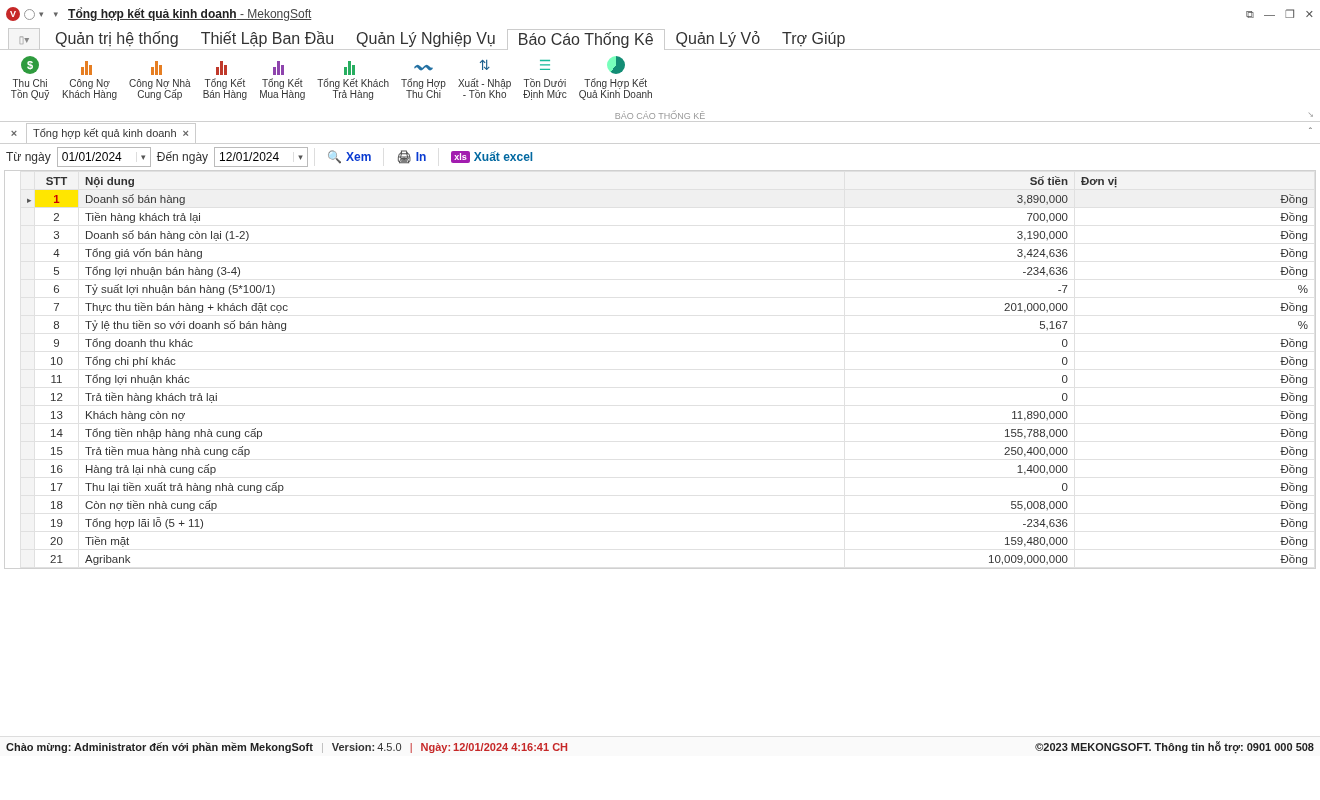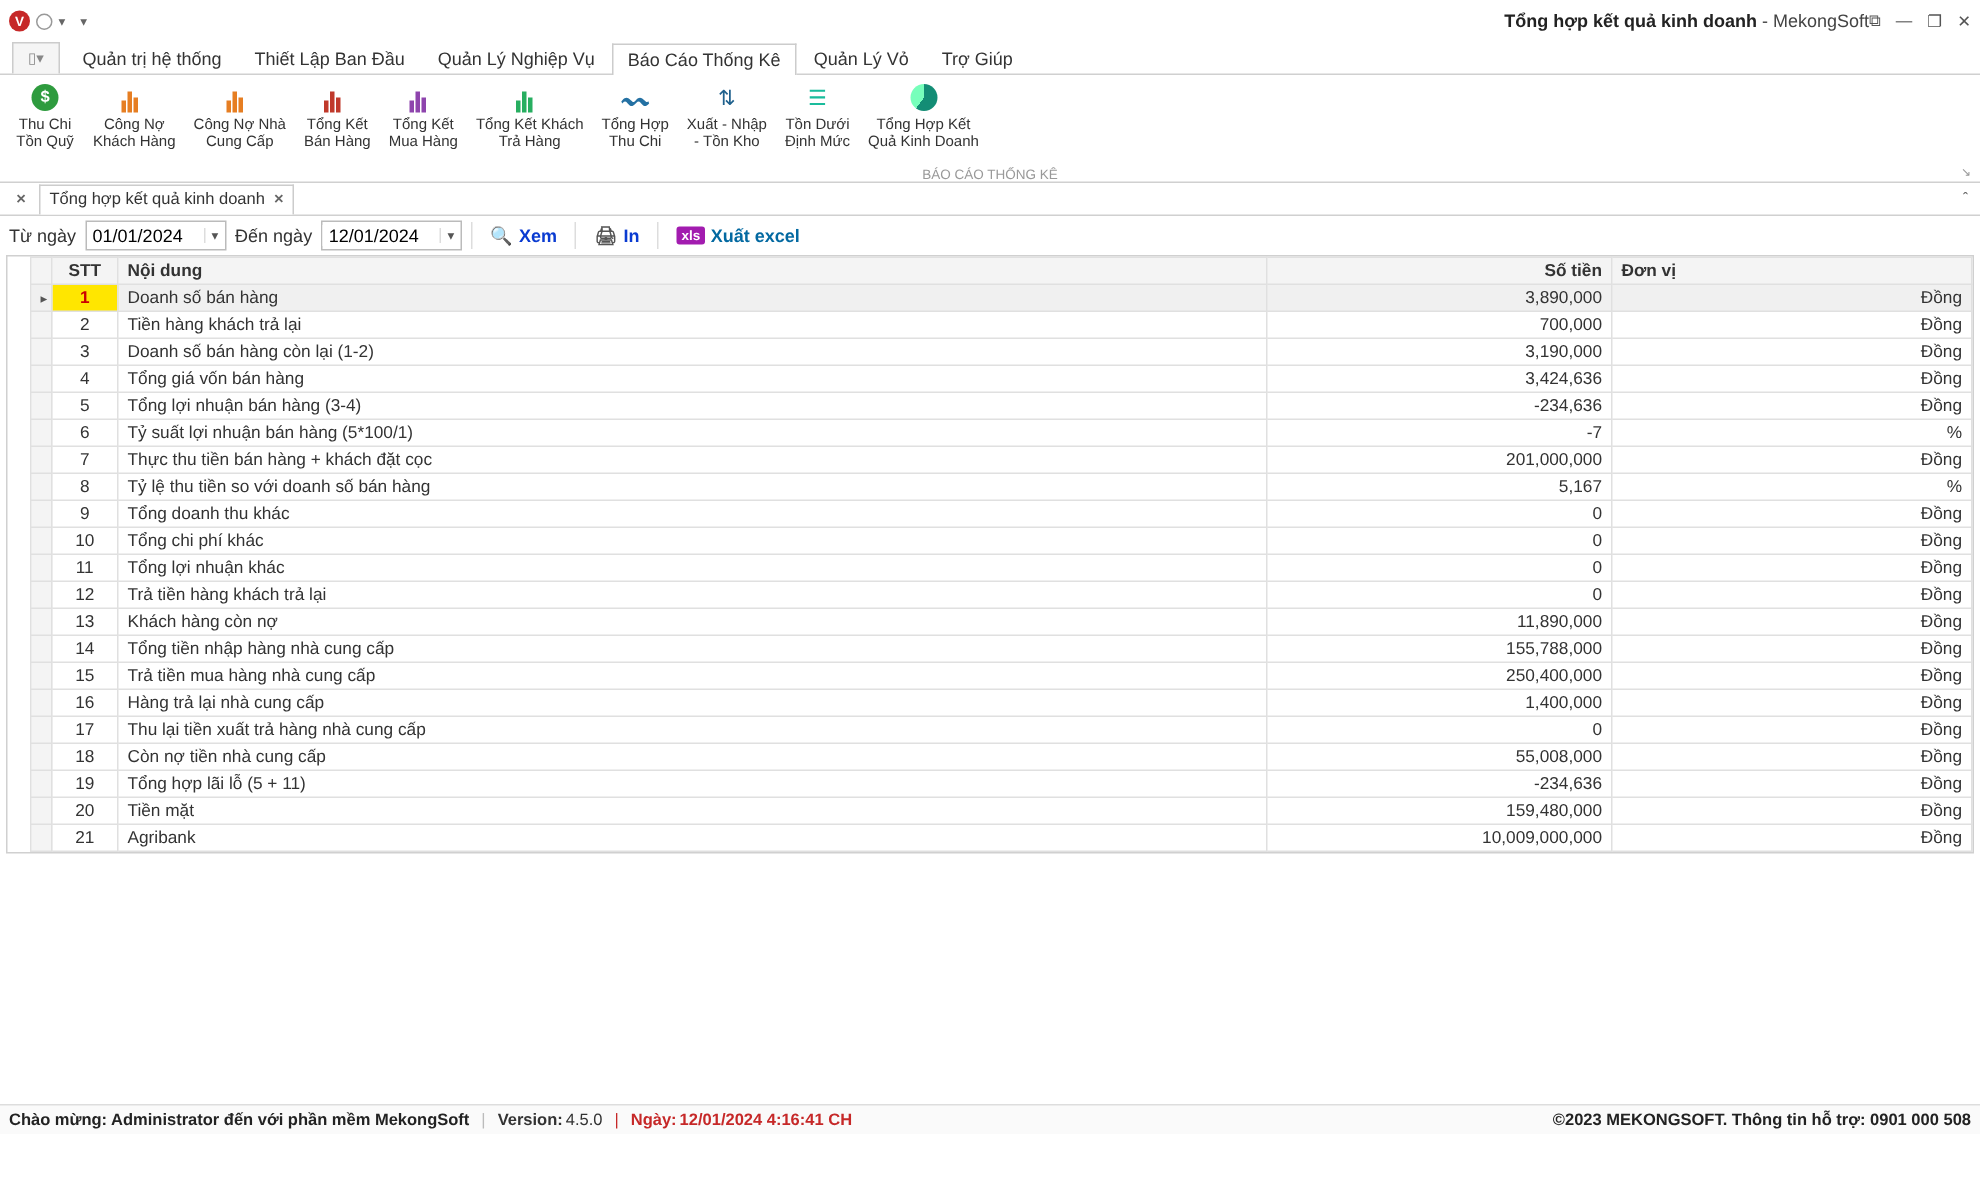--- a/index.html
+++ b/index.html
@@ -1,27 +1,27 @@
 <!DOCTYPE html>
 <html><head>
 <meta charset="utf-8">
 <style>
 * { margin: 0; padding: 0; box-sizing: border-box; font-family: "Segoe UI", Tahoma, Arial, sans-serif; }
 body { background: #fff; font-size: 11px; color: #333; overflow: hidden; width: 1320px; height: 800px; }
 .titlebar { height: 28px; display: flex; align-items: center; padding: 0 6px; background: #fff; }
 .app-logo { width: 14px; height: 14px; border-radius: 50%; background: #c62828; margin-right: 4px; display: inline-flex; align-items: center; justify-content: center; color: #fff; font-size: 9px; font-weight: bold; }
 .tb-circle { width: 11px; height: 11px; border: 1px solid #999; border-radius: 50%; margin-right: 4px; }
 .tb-dd { font-size: 9px; color: #666; margin-right: 10px; }
-.title-center { flex: 1; text-align: right; font-size: 12px; color: #444; }
+.title-center { flex: 1; text-align: left; font-size: 12px; color: #444; text-decoration: underline; }
 .title-center .bold { font-weight: 600; color: #222; }
 .win-btns { display: flex; gap: 10px; color: #555; font-size: 11px; }
 .win-btns span { cursor: pointer; }
 .ribbon-tabs-row { display: flex; align-items: stretch; height: 22px; border-bottom: 1px solid #d0d0d0; padding-left: 8px; }
 .file-block { width: 32px; display: flex; align-items: center; justify-content: center; border: 1px solid #ccc; border-bottom: none; background: #f5f5f5; font-size: 10px; color: #888; margin-right: 4px; }
-.ribbon-tab { padding: 0 10px; border: 1px solid transparent; border-bottom: none; display: flex; align-items: center; font-size: 12px; color: #333; cursor: pointer; }
+.ribbon-tab { padding: 0 10px; border: 1px solid transparent; border-bottom: none; display: flex; align-items: center; font-size: 16px; color: #333; cursor: pointer; }
 .ribbon-tab.active { border-color: #ccc; background: #fff; position: relative; top: 1px; }
 .ribbon-body { height: 72px; border-bottom: 1px solid #d0d0d0; display: flex; align-items: flex-start; padding: 2px 4px 0 4px; position: relative; }
 .rbtn { display: flex; flex-direction: column; align-items: center; padding: 2px 6px; min-width: 52px; cursor: pointer; }
 .rbtn .icon { width: 22px; height: 22px; margin-bottom: 2px; display: flex; align-items: center; justify-content: center; font-size: 16px; }
 .rbtn .lbl { font-size: 10px; text-align: center; line-height: 11px; color: #333; white-space: pre-line; }
 .group-label { position: absolute; bottom: 0; left: 0; right: 0; text-align: center; font-size: 9px; color: #999; }
 .group-label .launcher { position: absolute; right: 6px; bottom: 2px; font-size: 8px; color: #999; cursor: pointer; }
 .doc-tabs { height: 22px; display: flex; align-items: center; border-bottom: 1px solid #d0d0d0; padding-left: 6px; position: relative; }
 .doc-close-all { width: 16px; text-align: center; color: #666; cursor: pointer; font-weight: bold; }
 .doc-tab { display: flex; align-items: center; height: 20px; padding: 0 6px; border: 1px solid #ccc; border-bottom: none; background: #fff; font-size: 11px; gap: 6px; margin-left: 4px; }

